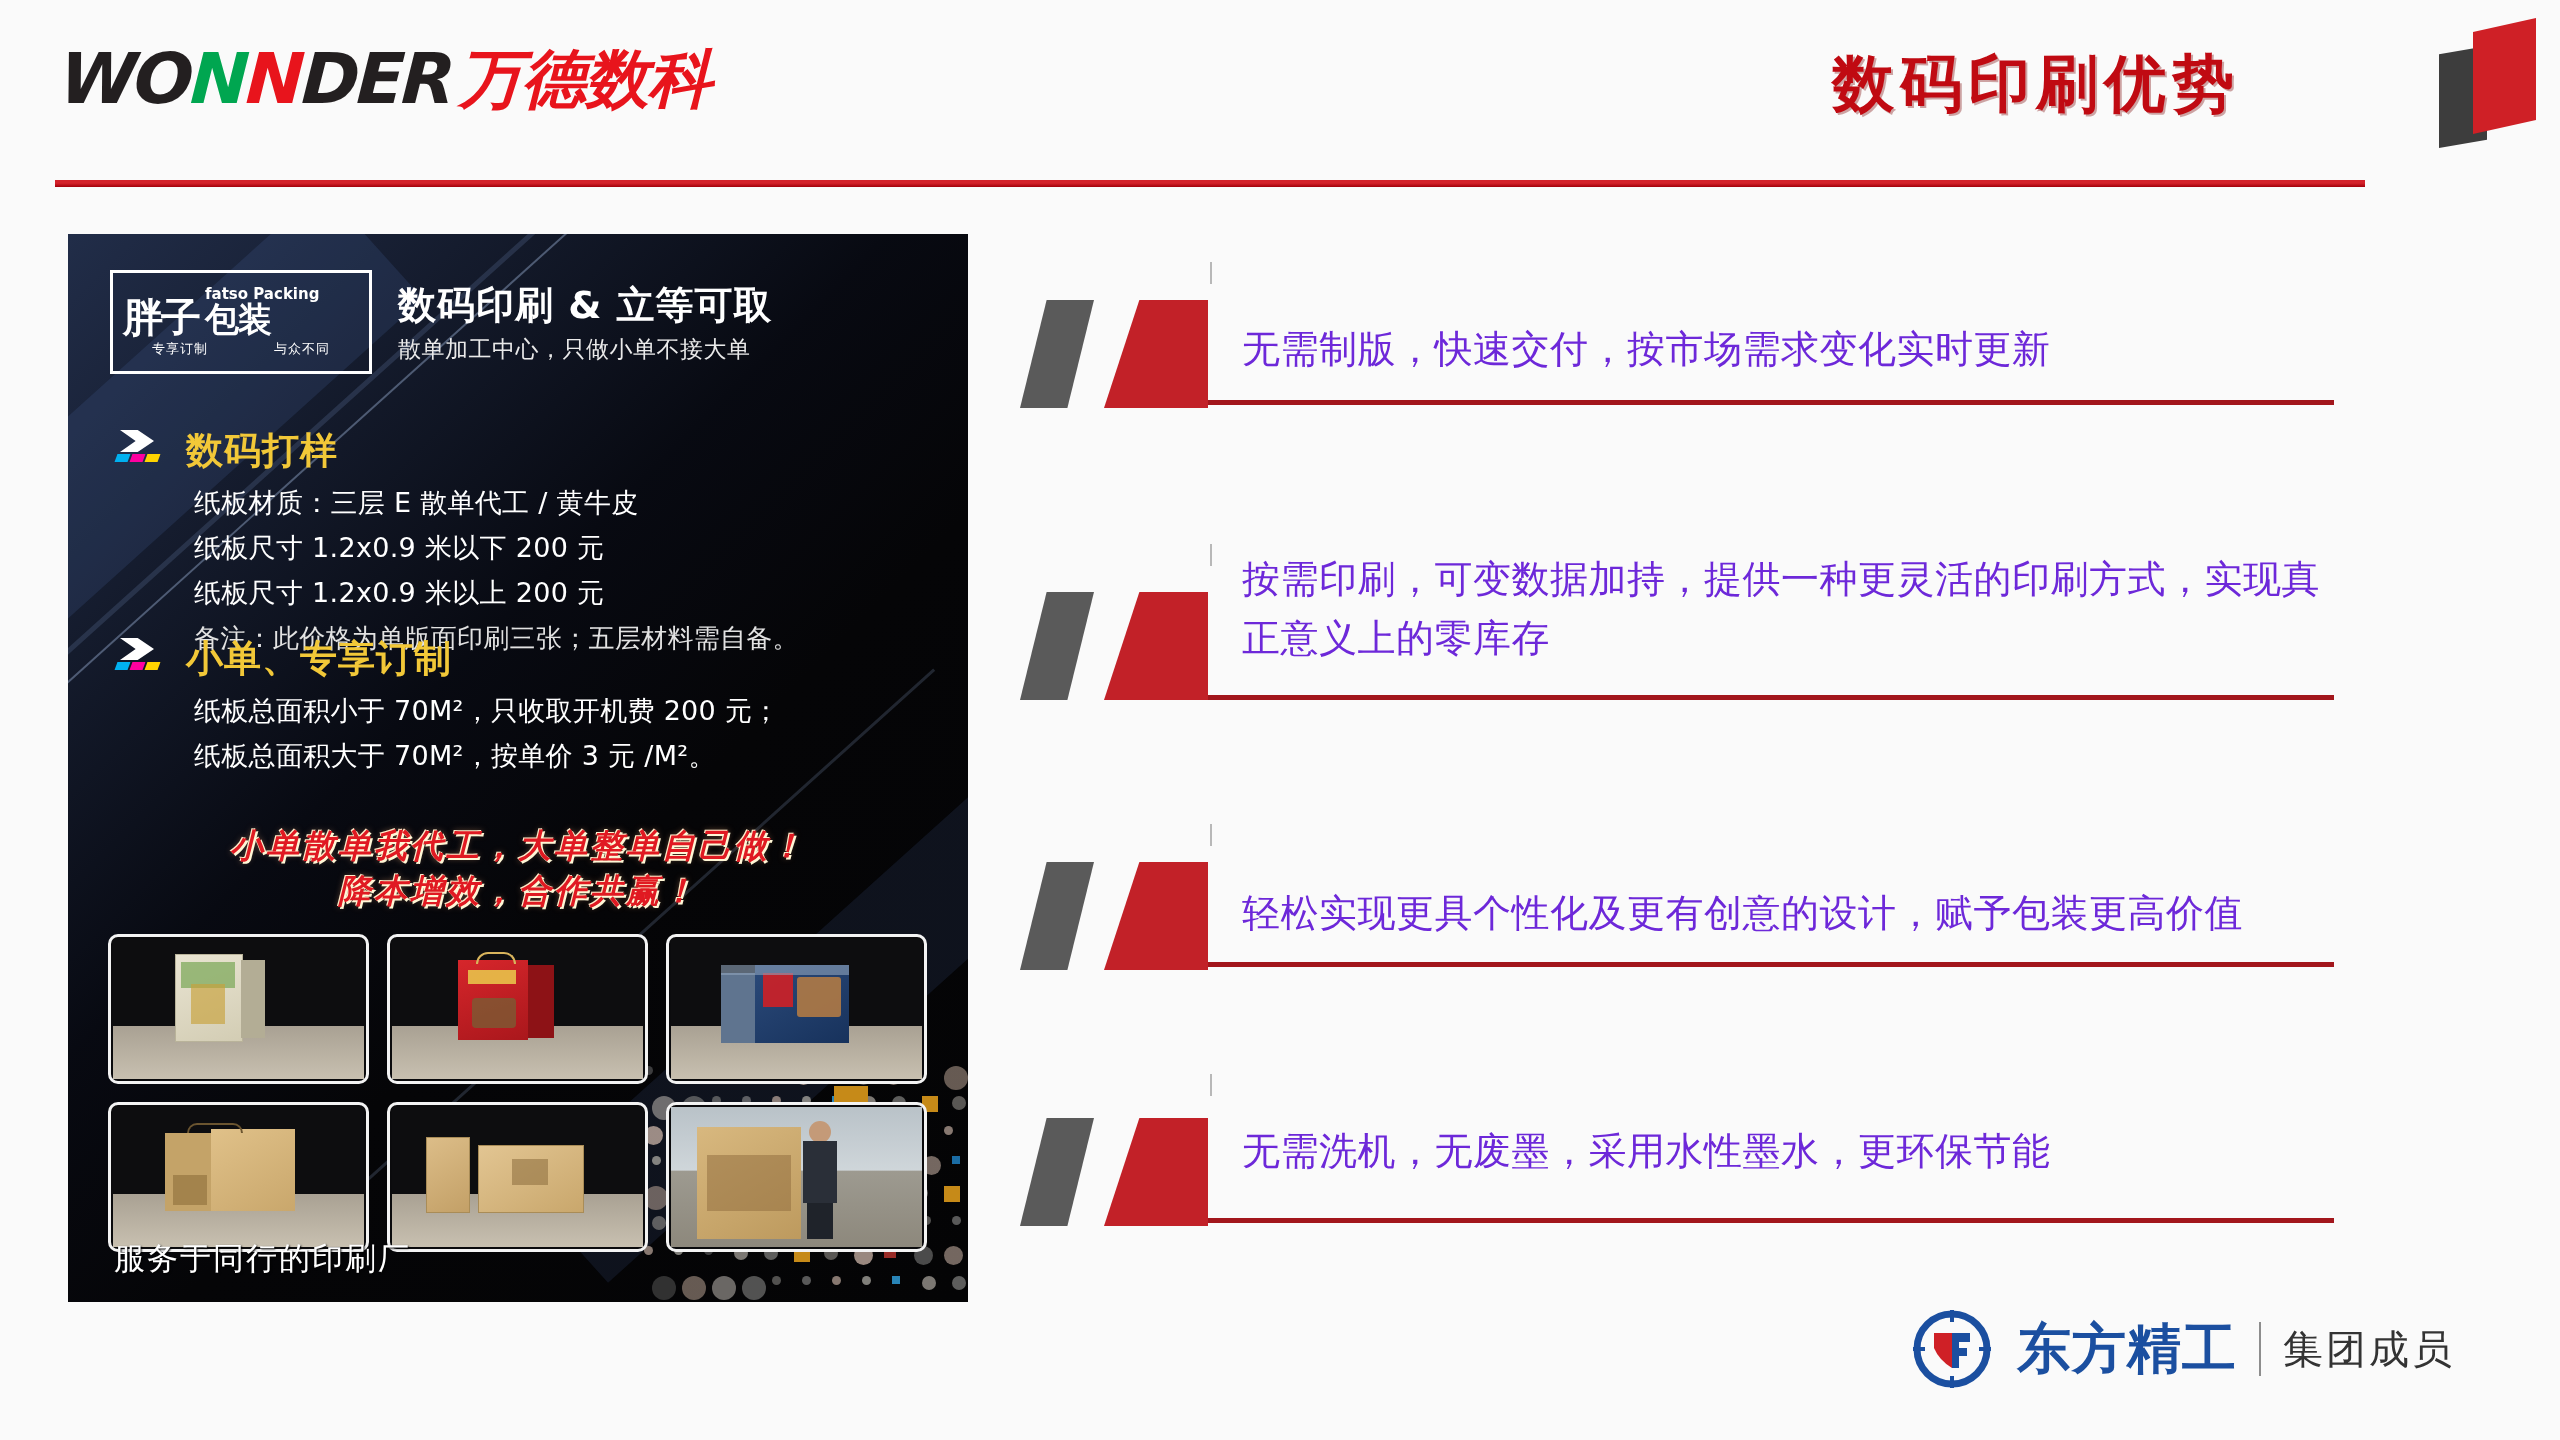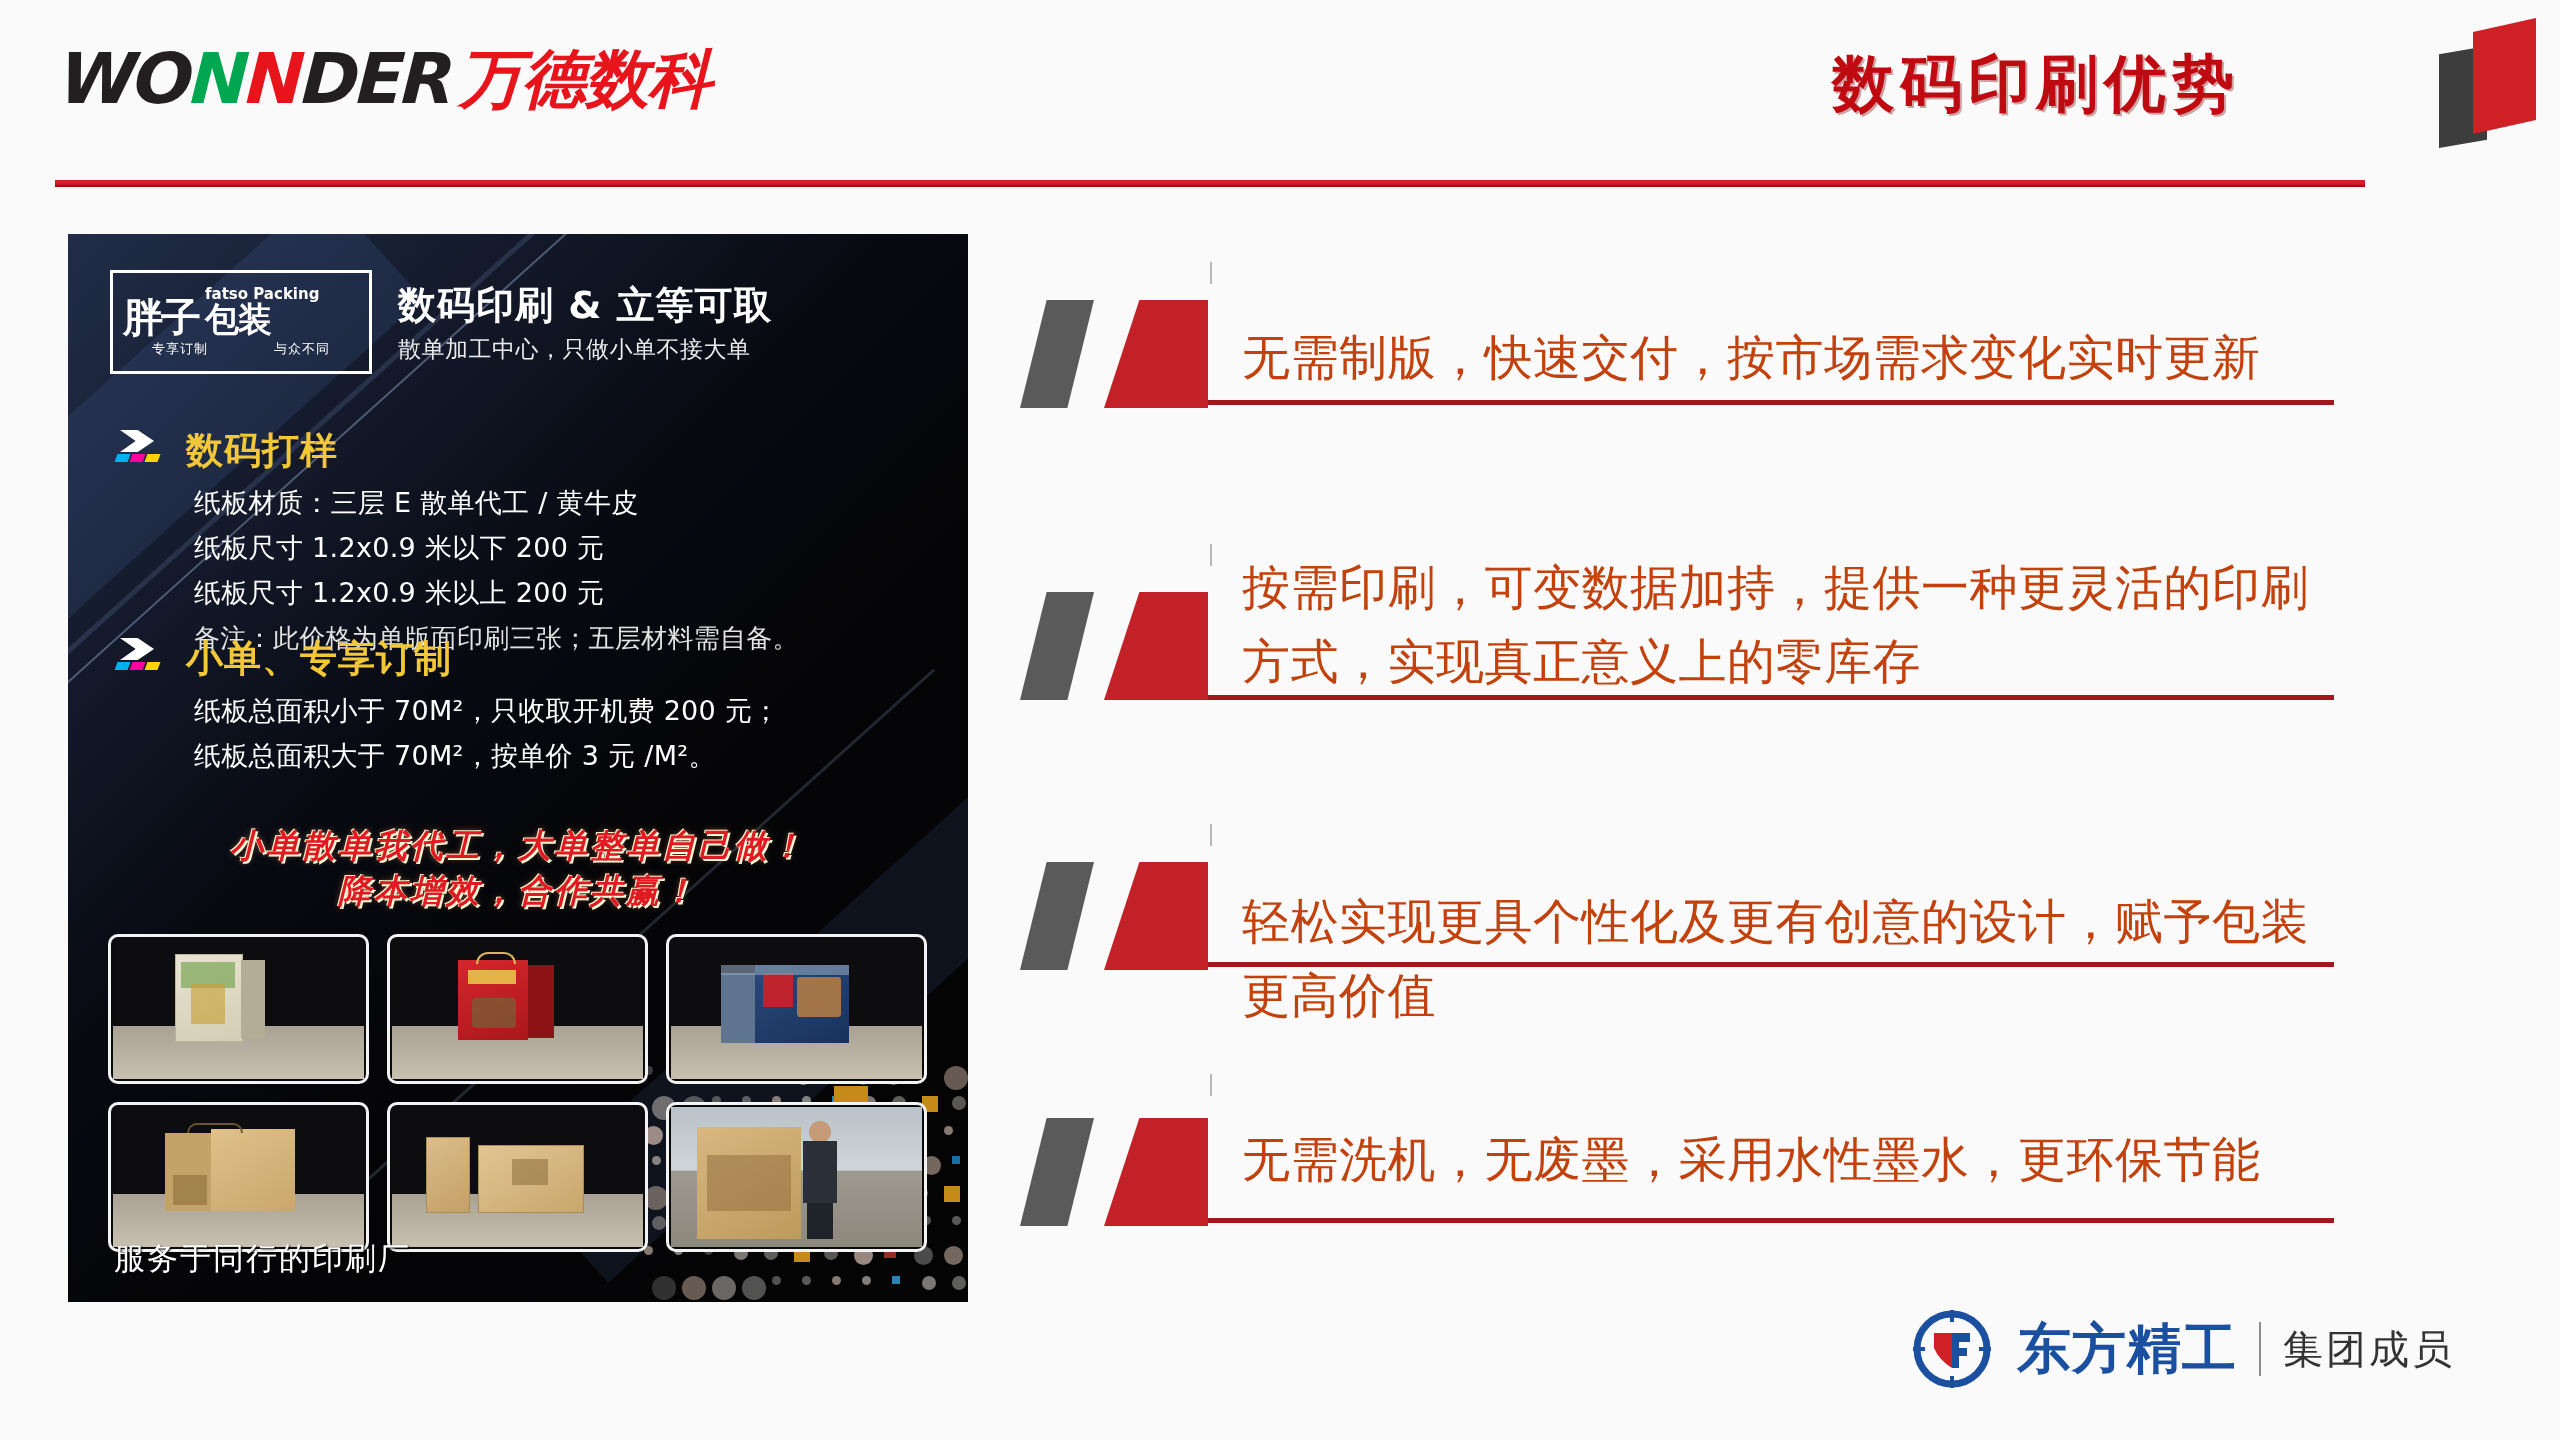--- a/index.html
+++ b/index.html
@@ -167,21 +167,21 @@
   .bl-marks .m-gray{
     position:absolute;left:8px;top:0;width:74px;height:108px;background:#5a5a5a;
     clip-path:polygon(36% 0,100% 0,64% 100%,0 100%);
   }
   .bl-marks .m-red{
     position:absolute;left:92px;top:0;width:104px;height:108px;background:#c22128;
     clip-path:polygon(34% 0,100% 0,100% 100%,0 100%);
   }
   .bl-text{
     position:absolute;left:230px;width:1090px;
-    font-family:"DejaVu Sans",sans-serif;font-size:48px;color:#c2410c;
+    font-family:"DejaVu Sans",sans-serif;font-size:38px;color:#6d28d9;
     line-height:1.55;letter-spacing:.5px;
   }
   .bl-rule{position:absolute;left:196px;width:1126px;height:5px;background:#a2161c;}
   .bl-tick{position:absolute;width:2px;height:22px;background:#b8b8b8;}
 
   #b1{top:300px;}  #b1 .bl-marks{top:0;}  #b1 .bl-text{top:20px;} #b1 .bl-rule{top:100px;} #b1 .bl-tick{left:198px;top:-38px;}
   #b2{top:560px;}  #b2 .bl-marks{top:32px;} #b2 .bl-text{top:-10px;} #b2 .bl-rule{top:135px;} #b2 .bl-tick{left:198px;top:-16px;}
   #b3{top:862px;}  #b3 .bl-marks{top:0;}  #b3 .bl-text{top:22px;} #b3 .bl-rule{top:100px;} #b3 .bl-tick{left:198px;top:-38px;}
   #b4{top:1118px;} #b4 .bl-marks{top:0;}  #b4 .bl-text{top:4px;} #b4 .bl-rule{top:100px;} #b4 .bl-tick{left:198px;top:-44px;}
 

